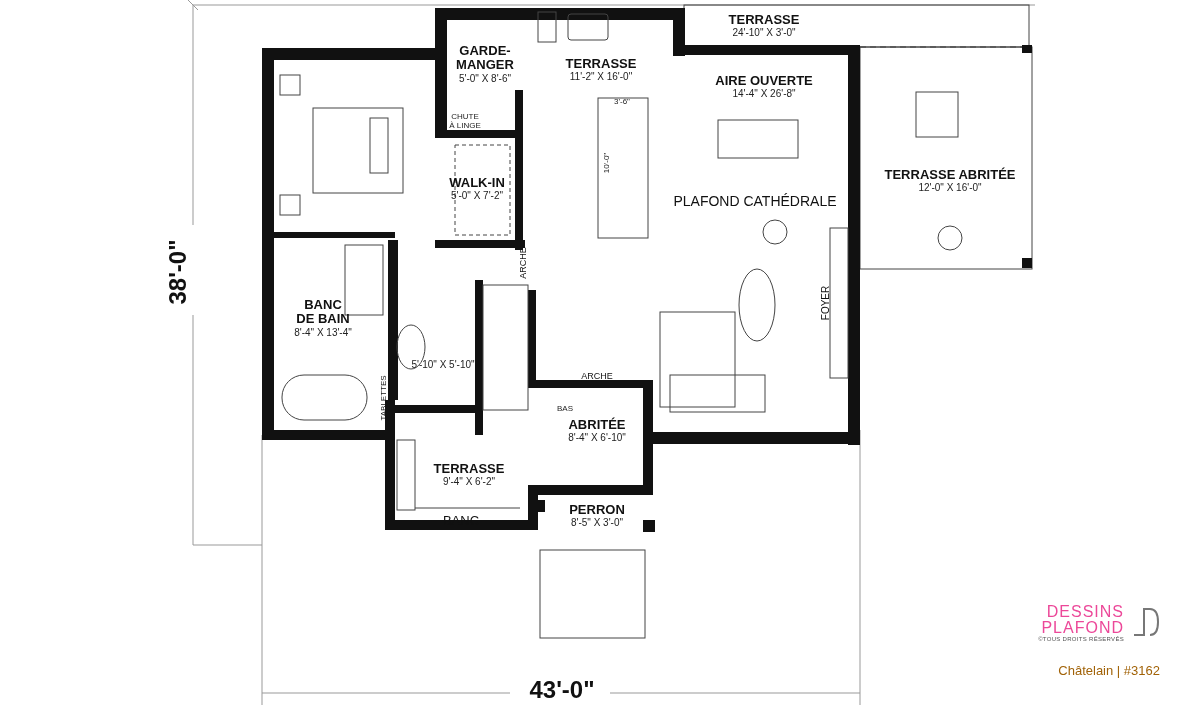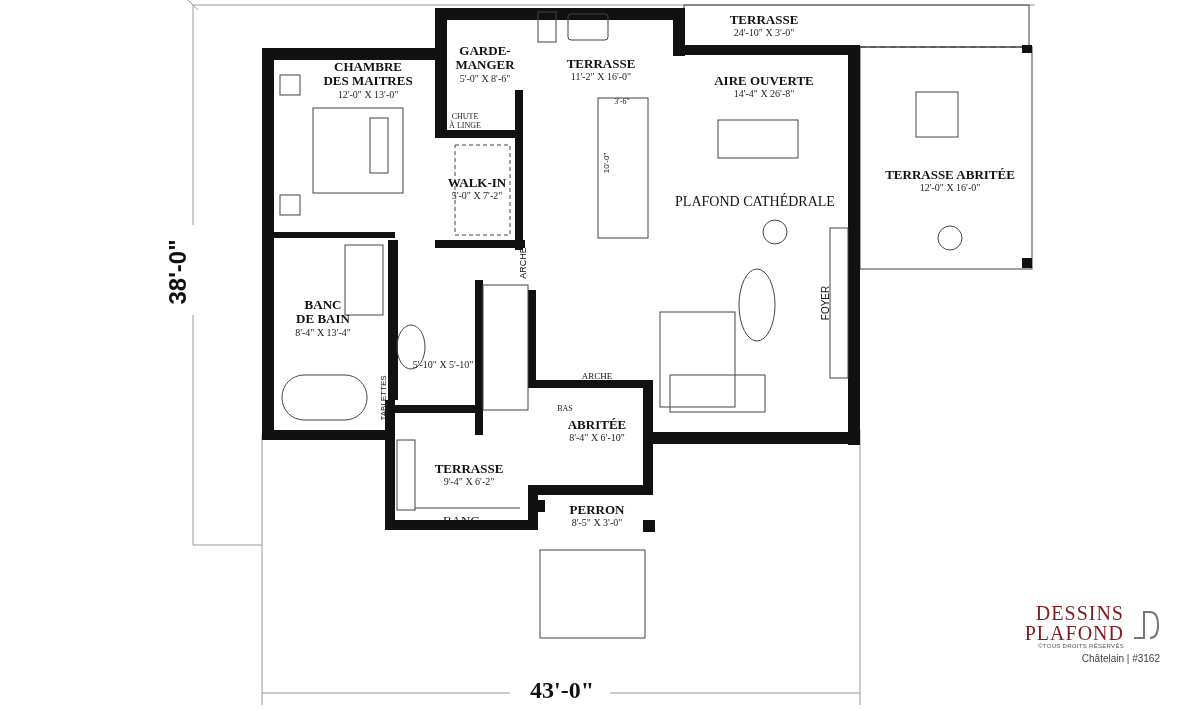--- a/index.html
+++ b/index.html
@@ -1,27 +1,27 @@
 <!DOCTYPE html>
 <html><head>
 <meta charset="utf-8">
 <style>
   html,body{margin:0;padding:0;background:#fff;}
   body{width:1200px;height:711px;position:relative;overflow:hidden;font-family:"Liberation Sans",sans-serif;color:#111;}
   #plan{position:absolute;left:0;top:0;width:1200px;height:711px;}
-  .lbl{position:absolute;text-align:center;transform:translateX(-50%);white-space:nowrap;line-height:1.1;font-family:Liberation Serif, serif;}
+  .lbl{position:absolute;text-align:center;transform:translateX(-50%);white-space:nowrap;line-height:1.1;}
   .rn{font-weight:bold;font-size:13px;color:#111;}
   .rd{font-size:10px;color:#222;}
   .sm{font-size:8px;color:#222;}
   .vert{position:absolute;transform-origin:center;transform:translate(-50%,-50%) rotate(-90deg);white-space:nowrap;}
   .dim{font-weight:bold;font-size:24px;color:#111;}
   .brand{position:absolute;right:40px;top:603px;text-align:right;}
-  .brand .b1{font-size:20px;letter-spacing:1px;color:#7f1d1d;line-height:1;font-family:Liberation Serif, serif;}
+  .brand .b1{font-size:16px;letter-spacing:1px;color:#ec4899;line-height:1;}
   .brand .b2{font-size:6px;color:#555;letter-spacing:.3px;}
-  .brand .b3{font-size:10px;color:#404040;margin-top:4px;}
+  .brand .b3{font-size:13px;color:#a16207;margin-top:20px;}
 </style>
 </head>
 <body>
 
 <div id="plan">
   <svg width="1200" height="711" viewBox="0 0 1200 711" style="position:absolute;left:0;top:0">
 
     <g stroke="#999" stroke-width="1" fill="none">
       <line x1="193" y1="5" x2="1035" y2="5"></line>
       <line x1="193" y1="5" x2="193" y2="225"></line>
@@ -90,25 +90,20 @@
       <circle cx="950" cy="238" r="12"></circle>
       <ellipse cx="411" cy="347" rx="14" ry="22"></ellipse>
       <rect x="483" y="285" width="45" height="125"></rect>
       <rect x="540" y="550" width="105" height="88"></rect>
       <rect x="397" y="440" width="18" height="70"></rect>
       <line x1="415" y1="508" x2="520" y2="508"></line>
       <rect x="830" y="228" width="18" height="150"></rect>
     </g>
   </svg>
 
-  <div class="lbl" style="left:368px;top:60px">
-    <div class="rn">CHAMBRE</div>
-    <div class="rn">DES MAITRES</div>
-    <div class="rd">12'-0" X 13'-0"</div>
-  </div>
   <div class="lbl" style="left:485px;top:44px">
     <div class="rn">GARDE-</div>
     <div class="rn">MANGER</div>
     <div class="rd">5'-0" X 8'-6"</div>
   </div>
   <div class="lbl" style="left:601px;top:57px">
     <div class="rn">TERRASSE</div>
     <div class="rd">11'-2" X 16'-0"</div>
   </div>
   <div class="lbl" style="left:764px;top:13px">

